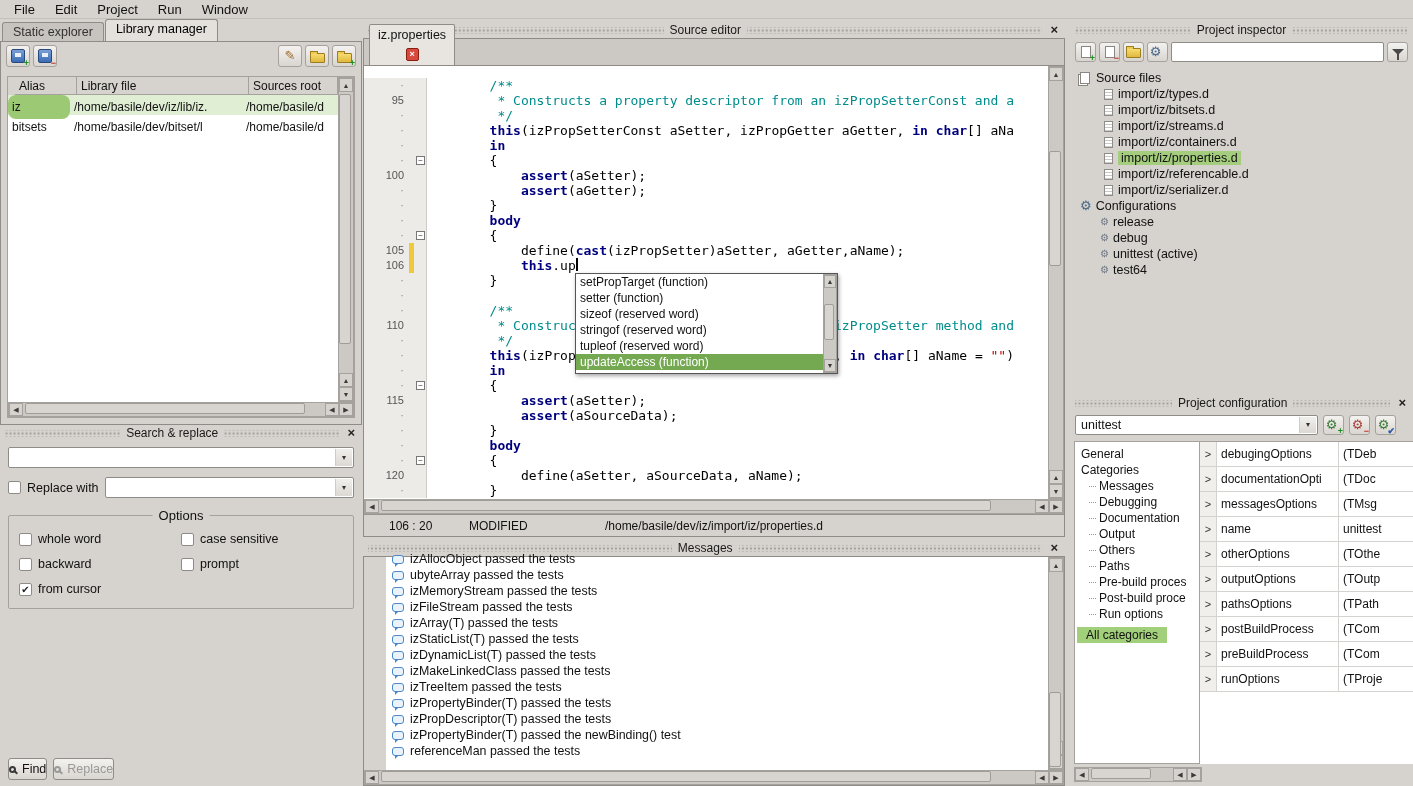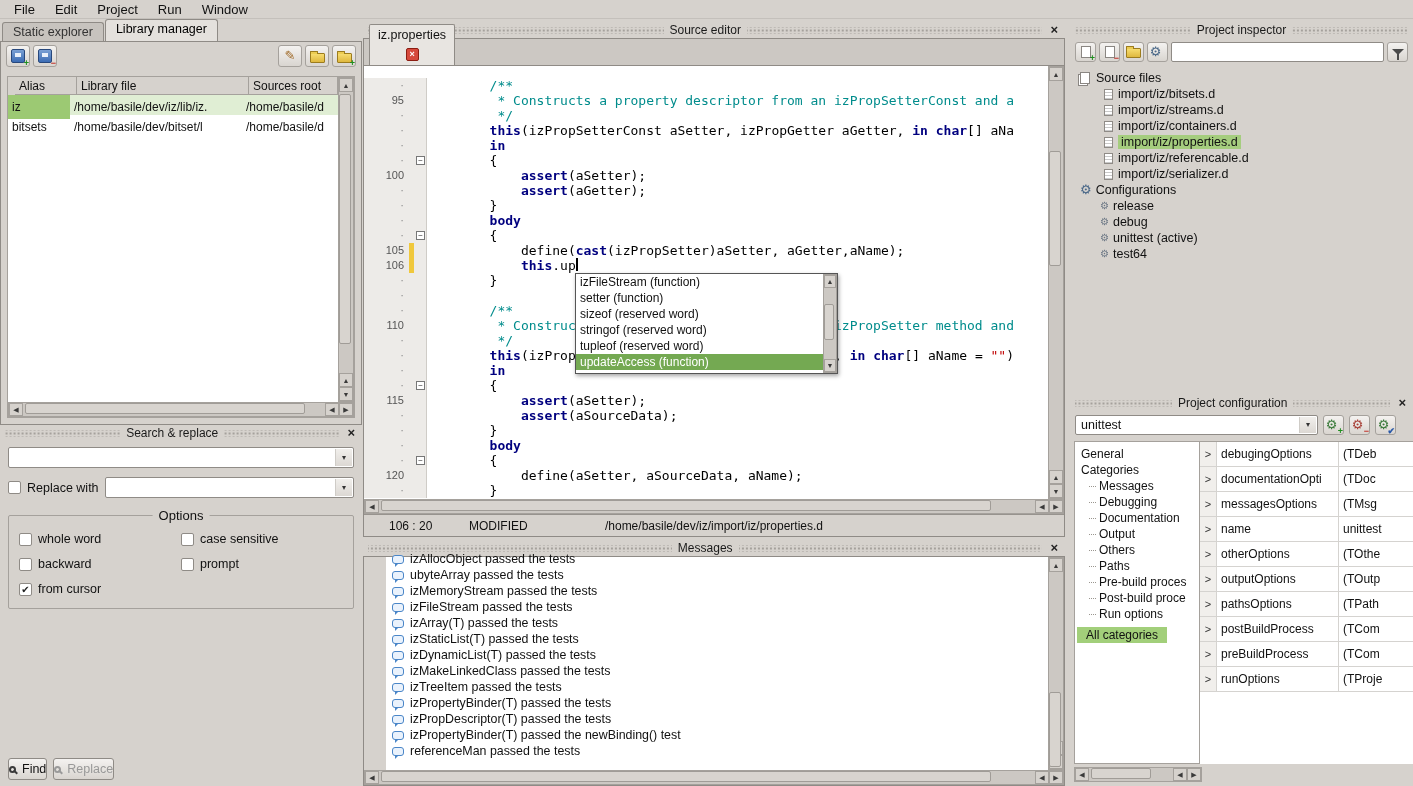--- a/index.html
+++ b/index.html
@@ -70,21 +70,21 @@
   .libtoolbar{display:flex;height:28px;align-items:center;gap:3px;padding:2px 5px;}
   .libtoolbar .spacer{flex:1;}
   .libtable{position:absolute;left:6px;top:34px;right:6px;bottom:6px;display:flex;flex-direction:column;border:1px solid #a5a19c;background:#fff;}
   .tablewrap{display:flex;flex:1;min-height:0;}
   .tcols{flex:1;display:flex;flex-direction:column;min-width:0;}
   .thead{display:flex;height:18px;background:#d6d2cd;font-size:12px;flex:none;}
   .th{border-right:1px solid #a5a19c;border-bottom:1px solid #a5a19c;padding:1px 4px;display:flex;align-items:center;white-space:nowrap;overflow:hidden;}
   .th1{width:62px;flex:none;margin-left:7px;} .th2{width:172px;flex:none;} .th3{flex:1;}
   .tbody{flex:1;background:#fff;font-size:12px;}
   .lib-row{display:flex;height:20px;}
-  .cell{padding:12px 4px;white-space:nowrap;overflow:hidden;height:100%;display:flex;align-items:center;}
+  .cell{padding:12px 4px;white-space:nowrap;overflow:hidden;height:100%;display:flex;align-items:center;border-radius:8px;}
   .c1{width:62px;flex:none;} .c2{width:172px;flex:none;} .c3{flex:1;}
   .lib-row.sel{background:#e0eed4;}
   .lib-row.sel .c1{background:#9cc973;}
 
   
   #searchPanel{left:0;top:425px;width:362px;height:361px;}
   .sbody{position:absolute;left:8px;right:8px;top:22px;bottom:6px;display:flex;flex-direction:column;}
   .cbrow{display:flex;align-items:center;gap:6px;}
   .rwrow{margin-top:9px;}
   .rwrow .combo{flex:1;}
@@ -496,21 +496,21 @@
       <div class="sbv">
         <div class="sbtn">▲</div>
         <div class="strack">
             <div class="sthumb" style="top:70px;height:115px;"></div>
           </div>
         <div class="sbtn">▲</div>
         <div class="sbtn">▼</div>
       </div>
       <div class="comp">
         <div class="complist" id="complist">
-            <div class="comp-item">izFileStream (function)</div>
+            <div class="comp-item">setPropTarget (function)</div>
             <div class="comp-item">setter (function)</div>
             <div class="comp-item">sizeof (reserved word)</div>
             <div class="comp-item">stringof (reserved word)</div>
             <div class="comp-item">tupleof (reserved word)</div>
             <div class="comp-item sel">updateAccess (function)</div>
           </div>
         <div class="sbv compsb">
           <div class="sbtn">▲</div>
           <div class="strack">
               <div class="sthumb" style="top:16px;height:36px;"></div>
@@ -643,20 +643,24 @@
     <div class="sqbtn">
         <span class="funnel"></span>
       </div>
   </div>
   <div class="itree">
     <div class="titem root">
       <span class="pages-icon"></span>
       <span>Source files</span>
     </div>
     <div id="filelist">
+        <div class="titem file">
+          <span class="page-icon"></span>
+          <span>import/iz/types.d</span>
+        </div>
         <div class="titem file">
           <span class="page-icon"></span>
           <span>import/iz/bitsets.d</span>
         </div>
         <div class="titem file">
           <span class="page-icon"></span>
           <span>import/iz/streams.d</span>
         </div>
         <div class="titem file">
           <span class="page-icon"></span>

